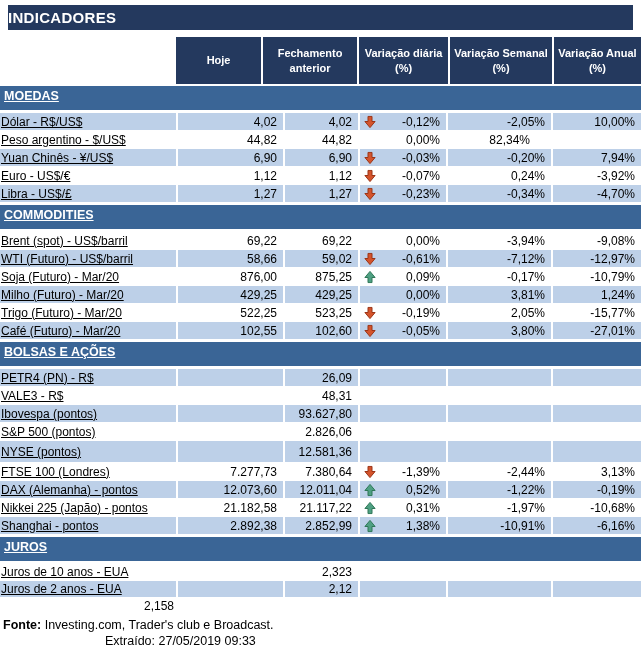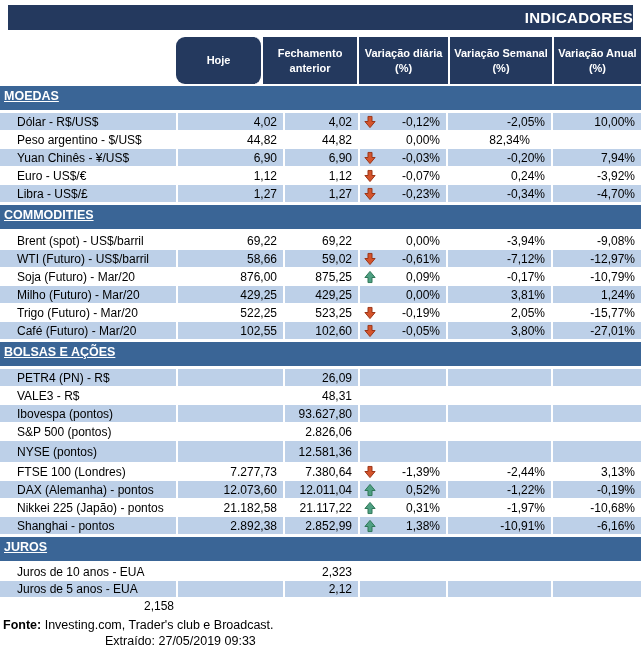--- a/index.html
+++ b/index.html
@@ -7,54 +7,54 @@
     width: 641px; height: 646px; overflow: hidden;
     font-family: "Liberation Sans", sans-serif;
     color: var(--text, #000);
   }
   .sheet { position: relative; width: 641px; height: 646px; background: #fff; }
 
   .title-bar {
     margin: 5px 8px 0 8px; height: 25px;
     background: var(--navy); color: #fff;
     font-weight: bold; font-size: 15px; letter-spacing: .3px;
-    display: flex; align-items: center; justify-content: flex-end;
+    display: flex; align-items: center; justify-content: flex-start;
   }
 
   .header-row { display: flex; margin-top: 7px; height: 47px; }
   .header-spacer { width: 178px; }
   .hcell {
     background: var(--navy); color: #fff;
     font-weight: bold; font-size: 11px; line-height: 1.35;
     display: flex; flex-direction: column; align-items: center; justify-content: center;
     text-align: center; box-sizing: border-box;
     border-right: 2px solid #fff; padding: 0 1px; white-space: nowrap;
   }
   .hcell:last-child { border-right: none; }
-  .w-hoje { width: 88px; border-radius: 9px; } .w-fech { width: 97px; } .w-diaria { width: 92px; }
+  .w-hoje { width: 88px; } .w-fech { width: 97px; } .w-diaria { width: 92px; }
   .w-semanal { width: 105px; } .w-anual { width: 88px; }
 
   .section-bar {
     background: var(--section_blue); color: #fff;
     font-weight: bold; font-size: 12.5px;
     height: 24px; box-sizing: border-box;
     padding: 3px 0 0 4px; margin: 2px 0 3px 0; text-decoration: underline;
   }
 
   .row { display: flex; height: 18px; box-sizing: border-box; }
   .row.tall { height: 22px; }
   .sec-juros .row { height: 17px; }
   .cell {
     box-sizing: border-box; font-size: 12px;
     display: flex; align-items: center;
     border-right: 2px solid #fff; border-bottom: 1px solid #fff;
     overflow: hidden; white-space: nowrap;
   }
   .row.shaded .cell { background: var(--row_shade); }
-  .cell.label { width: 178px; padding-left: 17px; }
+  .cell.label { width: 178px; padding-left: 1px; text-decoration: underline; }
   .cell.num { justify-content: flex-end; padding-right: 6px; }
   .cell.hoje { width: 107px; }
   .cell.fech { width: 75px; }
   .cell.diaria { width: 88px; position: relative; }
   .cell.semanal { width: 105px; }
   .cell.anual { width: 88px; border-right: none; }
   .arrow {
     position: absolute; left: 4px; top: 50%; transform: translateY(-50%);
     width: 12px; height: 13px;
   }
@@ -557,21 +557,21 @@
           </div>
           <div class="cell num semanal">
             <span class="cell-text"></span>
           </div>
           <div class="cell num anual">
             <span class="cell-text"></span>
           </div>
         </div>
         <div class="row shaded">
           <div class="cell label">
-            <span class="cell-text">Juros de 5 anos - EUA</span>
+            <span class="cell-text">Juros de 2 anos - EUA</span>
           </div>
           <div class="cell num hoje">
             <span class="cell-text"></span>
           </div>
           <div class="cell num fech">
             <span class="cell-text">2,12</span>
           </div>
           <div class="cell num diaria">
             <span class="cell-text"></span>
           </div>

